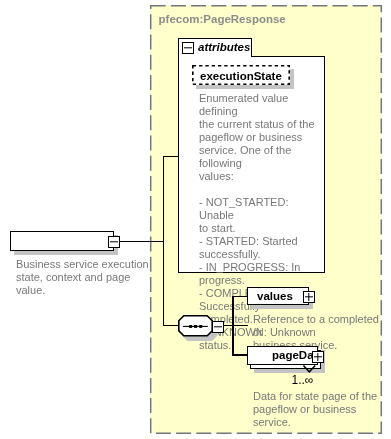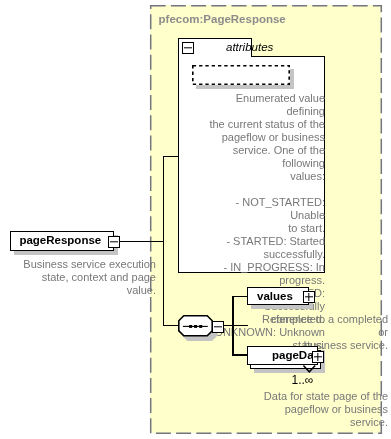--- a/index.html
+++ b/index.html
@@ -1,35 +1,35 @@
 <!DOCTYPE html>
 <html><head>
 <meta charset="utf-8">
 <title>XSD Diagram</title>
 <style>
   html,body{margin:0;padding:0;background:#ffffff;}
   body{width:391px;height:439px;position:relative;overflow:hidden;
        font-family:"Liberation Sans",sans-serif;}
-  .canvas{position:absolute;left:0;top:0;width:391px;height:439px;background:#fff;text-align:right;}
+  .canvas{position:absolute;left:0;top:0;width:391px;height:439px;background:#fff;}
   .abs{position:absolute;}
 
   
   .ct-box{position:absolute;left:150px;top:5px;width:231px;height:428px;
           box-sizing:border-box;background:#ffffcc;}
   .ct-box svg{position:absolute;left:-1px;top:-1px;overflow:visible;}
   .ct-title{position:absolute;left:158.6px;top:12.5px;font-size:11.5px;color:#8c8c8c;
             font-weight:bold;white-space:nowrap;}
 
   
   .attr-box{position:absolute;left:177.7px;top:56.2px;width:147.5px;height:217.2px;
             box-sizing:border-box;border:1.6px solid #000;background:#fff;}
   .attr-tab{position:absolute;left:178px;top:38px;width:74px;height:19px;
             box-sizing:border-box;border:1.6px solid #000;border-bottom:none;background:#fff;}
   .attr-lbl{position:absolute;left:198px;top:40.5px;font-size:11.5px;font-style:italic;
-            font-weight:normal;color:#000;white-space:nowrap;margin-left:28px;}
+            font-weight:bold;color:#000;white-space:nowrap;}
 
   .minus-sq{position:absolute;box-sizing:border-box;border:1.7px solid #000;background:#fff;}
   .minus-sq:after{content:"";position:absolute;left:1.1px;right:1.1px;top:50%;height:1.4px;
                   background:#000;transform:translateY(-50%);}
   .plus-sq{position:absolute;box-sizing:border-box;border:1.7px solid #000;background:#fff;}
   .plus-sq:before{content:"";position:absolute;left:1.1px;right:1.1px;top:50%;height:1.4px;
                   background:#000;transform:translateY(-50%);}
   .plus-sq:after{content:"";position:absolute;top:1.1px;bottom:1.1px;left:50%;width:1.4px;
                  background:#000;transform:translateX(-50%);}
 
@@ -57,40 +57,40 @@
   <div class="attr-box"></div>
   <div class="attr-tab"></div>
   <div class="attr-lbl">attributes</div>
   <div class="minus-sq" style="left:182px;top:42.2px;width:11.8px;height:11.6px;"></div>
 
   <div class="shadow" style="left:196px;top:69px;width:98px;height:20px;"></div>
   <svg class="abs" style="left:192px;top:65px;" width="98" height="20" viewBox="0 0 98 20">
     <rect x="0" y="0" width="98" height="20" fill="#ffffff"></rect>
     <rect x="0.8" y="0.8" width="96.4" height="18.4" fill="none" stroke="#000" stroke-width="1.6" stroke-dasharray="3.3 3"></rect>
   </svg>
+  <div class="nm" style="left:200px;top:69.5px;">executionState</div>
   <div class="desc" style="left:199px;top:91.5px;width:126px;">Enumerated value defining
 the current status of the
 pageflow or business
 service. One of the following
 values:
 
 - NOT_STARTED: Unable
 to start.
 - STARTED: Started
 successfully.
 - IN_PROGRESS: In
 progress.
 - COMPLETED: Successfully
 completed.
 - UNKNOWN: Unknown
 status.</div>
 
   <div class="shadow" style="left:14px;top:235px;width:104px;height:19.8px;"></div>
   <div class="el" style="left:10px;top:231px;width:104px;height:19.8px;"></div>
-  <div class="nm" style="left:19.4px;top:234.4px;">pageResponse</div>
   <div class="minus-sq" style="left:108px;top:235.6px;width:11.8px;height:12.1px;"></div>
   <div class="desc" style="left:16px;top:257.5px;width:140px;">Business service execution
 state, context and page value.</div>
 
   <div class="line" style="left:119.8px;top:240.7px;width:44.3px;height:1.5px;"></div>
   <div class="line" style="left:162.8px;top:155.7px;width:1.4px;height:170.3px;"></div>
   <div class="line" style="left:162.8px;top:155.7px;width:16px;height:1.5px;"></div>
   <div class="line" style="left:162.8px;top:324.5px;width:15.5px;height:1.5px;"></div>
 
   <svg class="abs" style="left:182px;top:320px;" width="36" height="22" viewBox="0 0 36 22">

